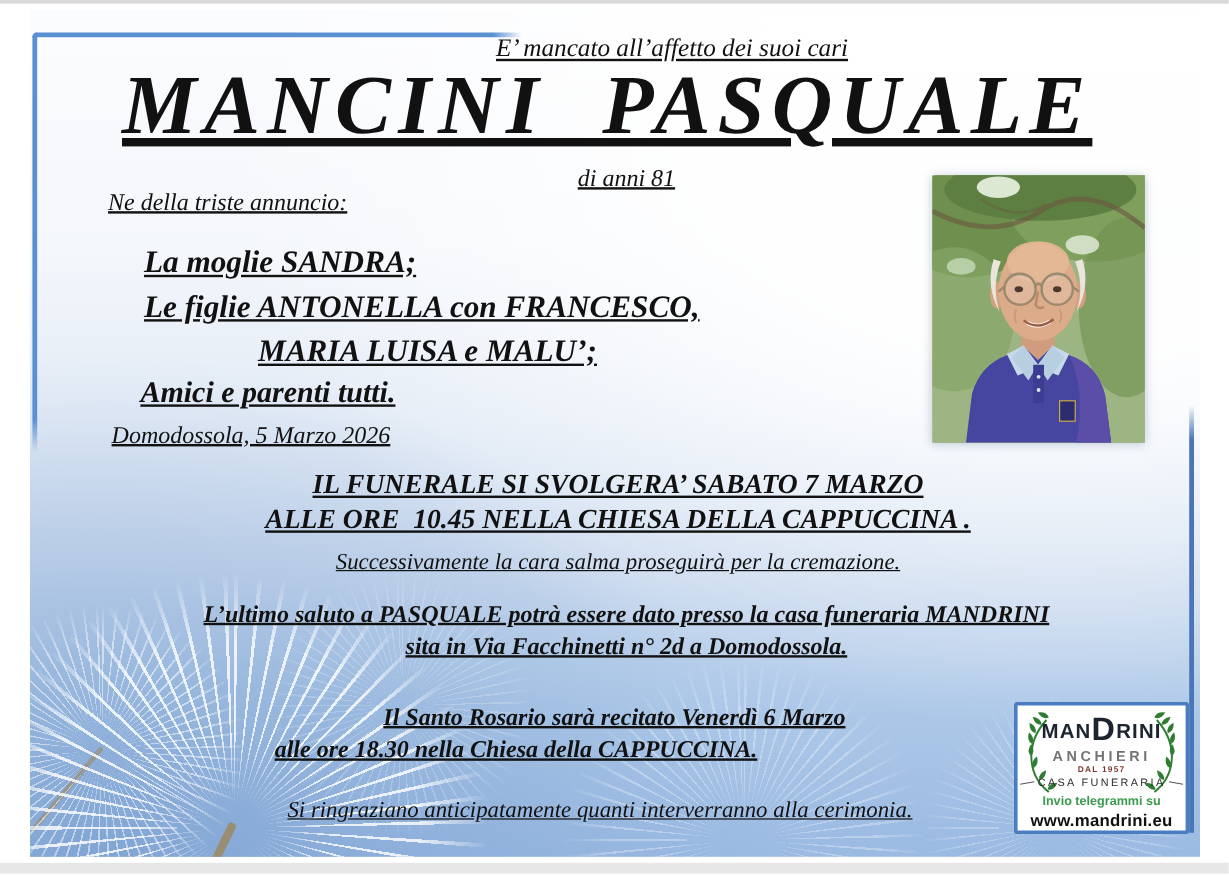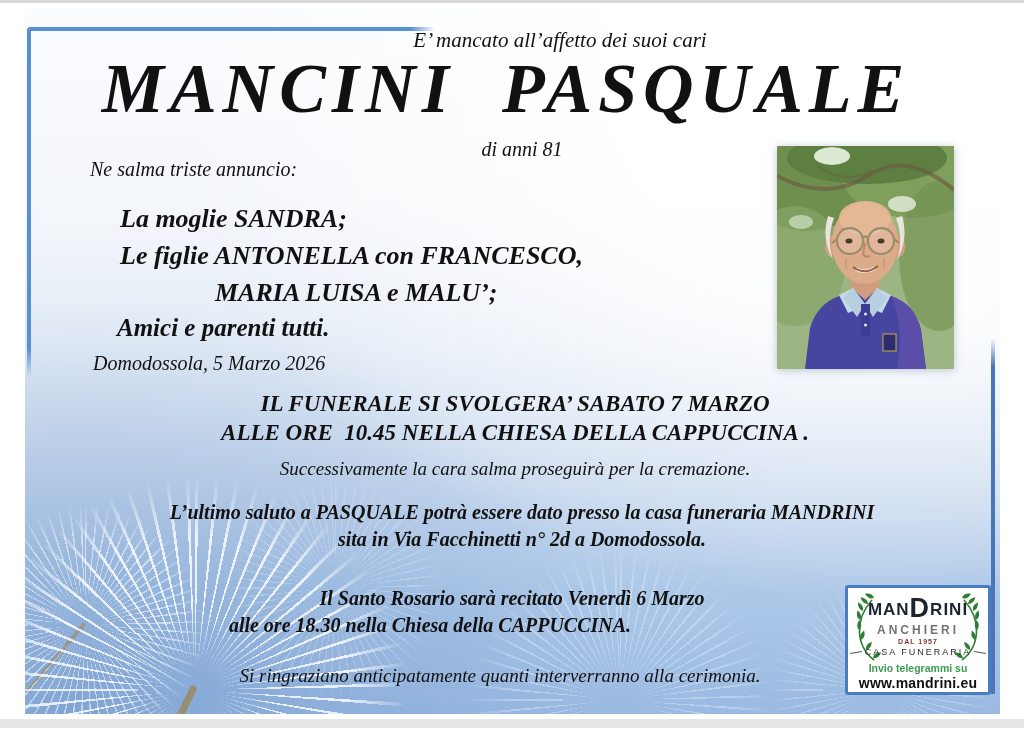--- a/index.html
+++ b/index.html
@@ -40,21 +40,21 @@
   
   .frame{position:absolute;z-index:3;}
   .frame-top{left:27px;top:27px;width:408px;height:4px;border-top-left-radius:4px;
     background:linear-gradient(90deg,#5b8fd4 0%,#5b8fd4 94%,rgba(91,143,212,0) 100%);}
   .frame-left{left:27px;top:27px;width:4px;height:350px;border-top-left-radius:4px;
     background:linear-gradient(180deg,#5b8fd4 0%,#5b8fd4 92%,rgba(91,143,212,0) 100%);}
   .frame-right{left:991px;top:338px;width:4px;height:356px;
     background:linear-gradient(180deg,rgba(74,118,184,0) 0%,#4a76b8 8%,#4a76b8 100%);}
 
   
-  .txt{position:absolute;color:#111;z-index:5;}
+  .txt{position:absolute;color:#111;z-index:5;text-decoration:underline;}
   .it{font-style:italic;}
   .bi{font-style:italic;font-weight:bold;text-align:center;}
   .ctr{text-align:center;}
   .pre{white-space:pre;}
 
   .intro{left:260px;top:28px;width:600px;font-size:21px;}
   .title{left:0px;top:52px;width:1012px;font-size:70px;letter-spacing:6px;line-height:1.05;}
   .age{left:22px;top:138px;width:1000px;font-size:20px;}
   .annuncio{left:90px;top:158px;font-size:20px;}
   .fam0{left:120px;top:204px;font-size:26px;}
@@ -114,21 +114,21 @@
   <div class="dando dando-big"></div>
 </div>
 
 <div class="frame frame-top"></div>
 <div class="frame frame-left"></div>
 <div class="frame frame-right"></div>
 
 <div class="txt it ctr intro">E’ mancato all’affetto dei suoi cari</div>
 <div class="txt bi ctr pre title">MANCINI  PASQUALE</div>
 <div class="txt it ctr age">di anni 81</div>
-<div class="txt it annuncio">Ne salma triste annuncio:</div>
+<div class="txt it annuncio">Ne della triste annuncio:</div>
 
 <div class="txt bi fam0">La moglie SANDRA;</div>
 <div class="txt bi fam1">Le figlie ANTONELLA con FRANCESCO,</div>
 <div class="txt bi fam2">MARIA LUISA e MALU’;</div>
 <div class="txt bi fam3">Amici e parenti tutti.</div>
 
 <div class="txt it dateline">Domodossola, 5 Marzo 2026</div>
 
 <div class="txt bi ctr pre fun1">IL FUNERALE SI SVOLGERA’ SABATO 7 MARZO</div>
 <div class="txt bi ctr pre fun2">ALLE ORE  10.45 NELLA CHIESA DELLA CAPPUCCINA .</div>

